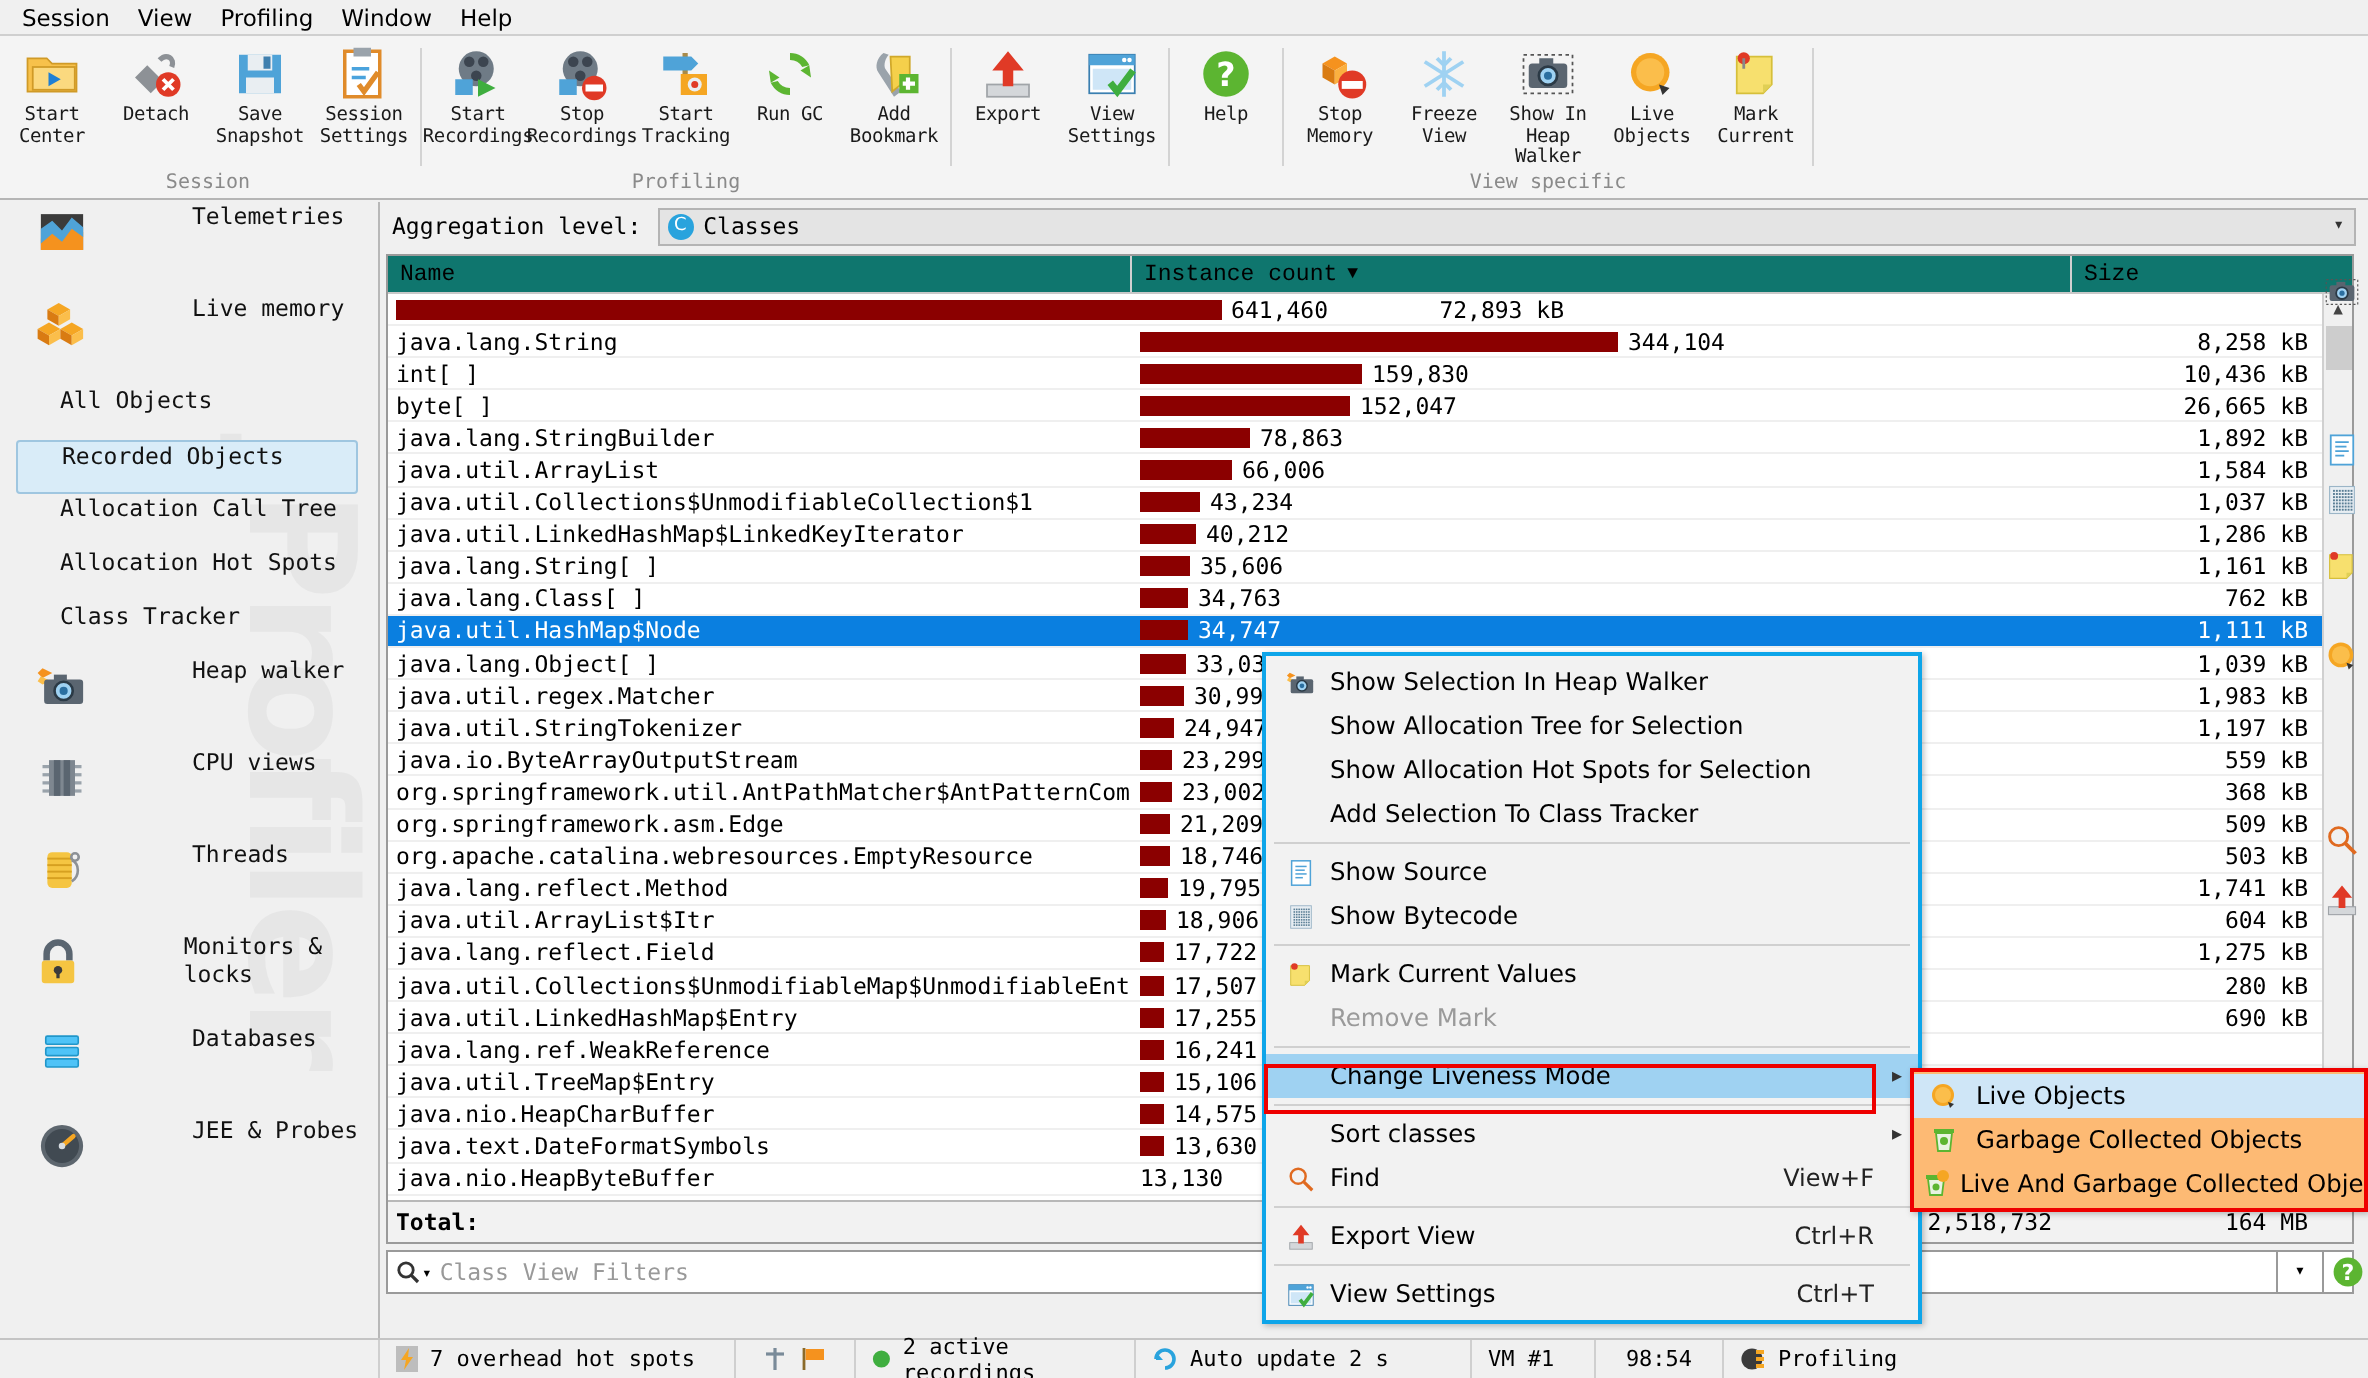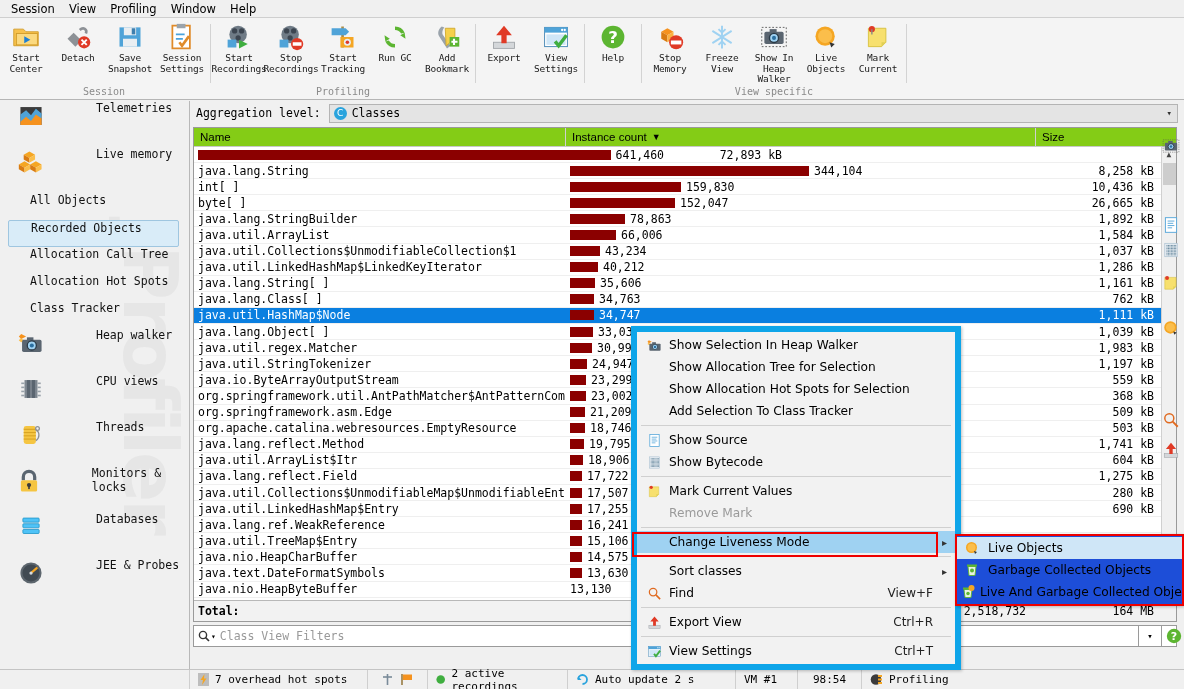--- a/index.html
+++ b/index.html
@@ -52,22 +52,22 @@
             align-items:center; padding:0 4px; position:relative; }
   #aggsel .cic { width:13px; height:13px; border-radius:50%; background:#29a3dd; color:#fff;
                  font-size:9px; display:flex; align-items:center; justify-content:center;
                  font-family:"DejaVu Sans", sans-serif; margin-right:5px; }
   #aggsel .ctext { font-family:"DejaVu Sans Mono", monospace; font-size:11.5px; }
   #aggsel .arr { position:absolute; right:5px; font-size:9px; color:#333; }
 
   
   #tablewrap { position:absolute; left:3px; top:26px; width:984px; height:495px;
                border:1px solid #9a9a9a; background:#fff; overflow:hidden; }
-  #thead { display:flex; height:19px; background:#84cc16; border-bottom:1px solid #c8c8c8;
-           font-family:Liberation Sans, sans-serif; font-size:11.5px; }
+  #thead { display:flex; height:19px; background:#0f766e; border-bottom:1px solid #c8c8c8;
+           font-family:Liberation Mono, monospace; font-size:11.5px; }
   #thead .th { display:flex; align-items:center; padding-left:6px; border-right:1px solid #d0d0d0; height:100%; }
   .col-name { width:372px; }
   .col-count { width:470px; }
   .col-size { width:140px; border-right:none !important; justify-content:flex-start; }
   #tbody { position:absolute; top:19px; left:0; right:0; bottom:22px; overflow:hidden; }
   .trow { display:flex; height:16.1px; align-items:center; font-family:"DejaVu Sans Mono", monospace;
           font-size:11.5px; border-bottom:1px solid #efefef; }
   .trow.sel { background:#0a7fe0; color:#fff; }
   .trow .c-name { width:372px; padding-left:4px; white-space:nowrap; overflow:hidden; }
   .trow .c-count { width:470px; display:flex; align-items:center; padding-left:4px; }
@@ -101,34 +101,34 @@
 
   
   #status { position:absolute; left:0; bottom:0; width:1184px; height:20px; background:#f0f0f0;
             border-top:1px solid #c4c4c4; display:flex; align-items:center;
             font-family:"DejaVu Sans Mono", monospace; font-size:11px; }
   #status .seg { display:flex; align-items:center; height:20px; padding:0 8px;
                  border-right:1px solid #cfcfcf; gap:6px; }
 
   
   #ctxmenu { position:absolute; left:631px; top:326px; width:330px; background:#f2f2f2;
-             border:6px solid #0ea5e9; box-shadow:1px 1px 3px rgba(0,0,0,.25); z-index:50;
+             border:2px solid #0ea5e9; box-shadow:1px 1px 3px rgba(0,0,0,.25); z-index:50;
              font-family:"DejaVu Sans", sans-serif; font-size:12.2px; padding:2px 0; }
   #ctxmenu .item { height:22px; display:flex; align-items:center; padding-left:6px; position:relative; }
   #ctxmenu .item .mic { width:22px; display:flex; align-items:center; justify-content:center; }
   #ctxmenu .item .mlabel { margin-left:4px; }
   #ctxmenu .item .acc { position:absolute; right:22px; font-size:12px; color:#222; }
   #ctxmenu .item .sub { position:absolute; right:8px; font-size:10px; color:#333; }
   #ctxmenu .item.disabled .mlabel { color:#9a9a9a; }
   #ctxmenu .item.hl { background:#9fd2f2; }
   #ctxmenu .sep { height:1px; background:#d0d0d0; margin:3px 4px; }
   .redbox { position:absolute; border:2px solid #ee0000; pointer-events:none; z-index:60; }
 
   
-  #submenu { position:absolute; left:955px; top:534px; width:229px; background:#1d4ed8;
+  #submenu { position:absolute; left:955px; top:534px; width:229px; background:#fdba74;
              border:1px solid #a0a0a0; box-shadow:1px 1px 3px rgba(0,0,0,.25); z-index:55;
              font-family:"DejaVu Sans", sans-serif; font-size:12.2px; padding:2px 0; overflow:hidden; }
   #submenu .item { height:22px; display:flex; align-items:center; padding-left:4px; }
   #submenu .item.hl { background:#cfe6f7; }
   #submenu .item .mic { width:24px; display:flex; align-items:center; justify-content:center; }
   #submenu .item .mlabel { margin-left:4px; white-space:nowrap; }
 
   svg { display:block; }
 </style>
 </head>

